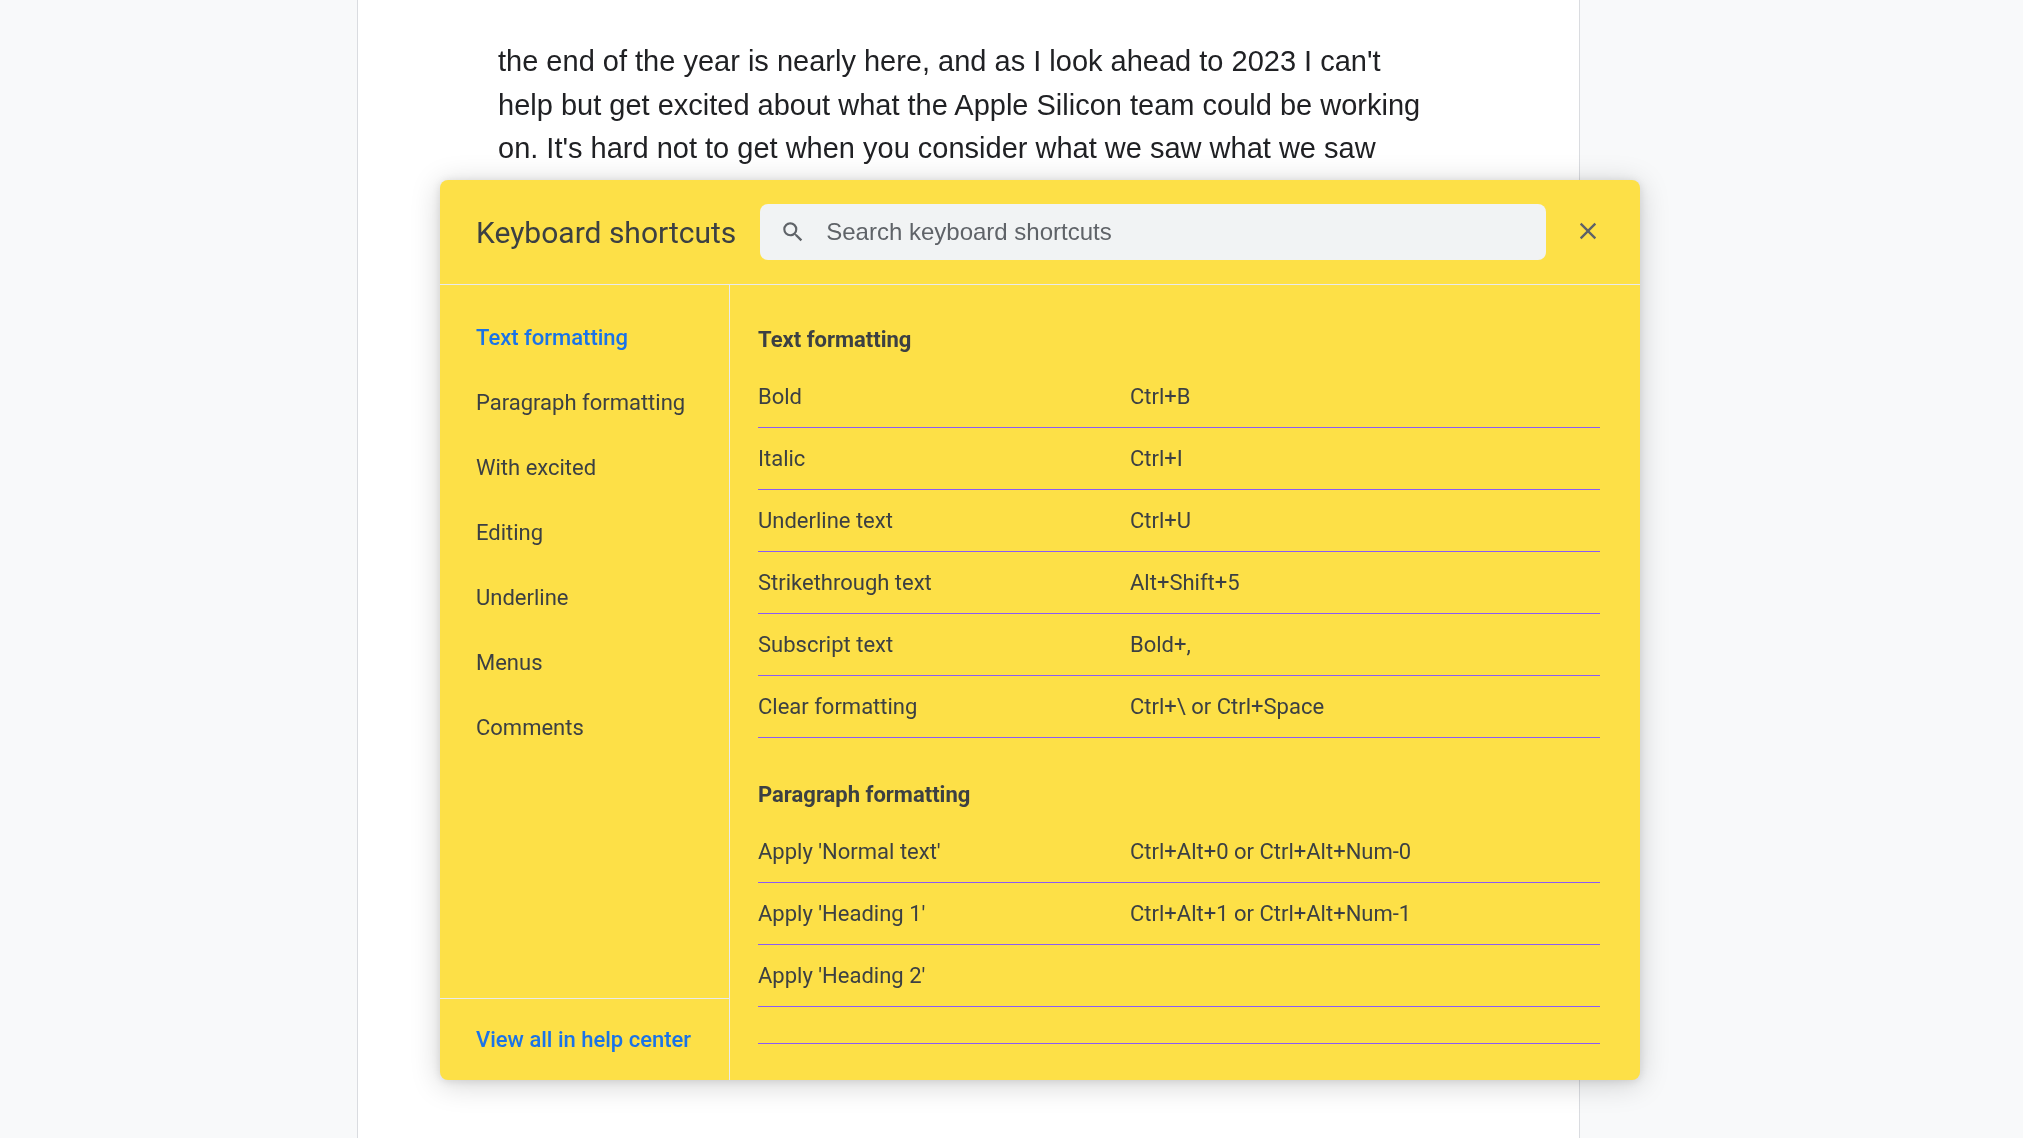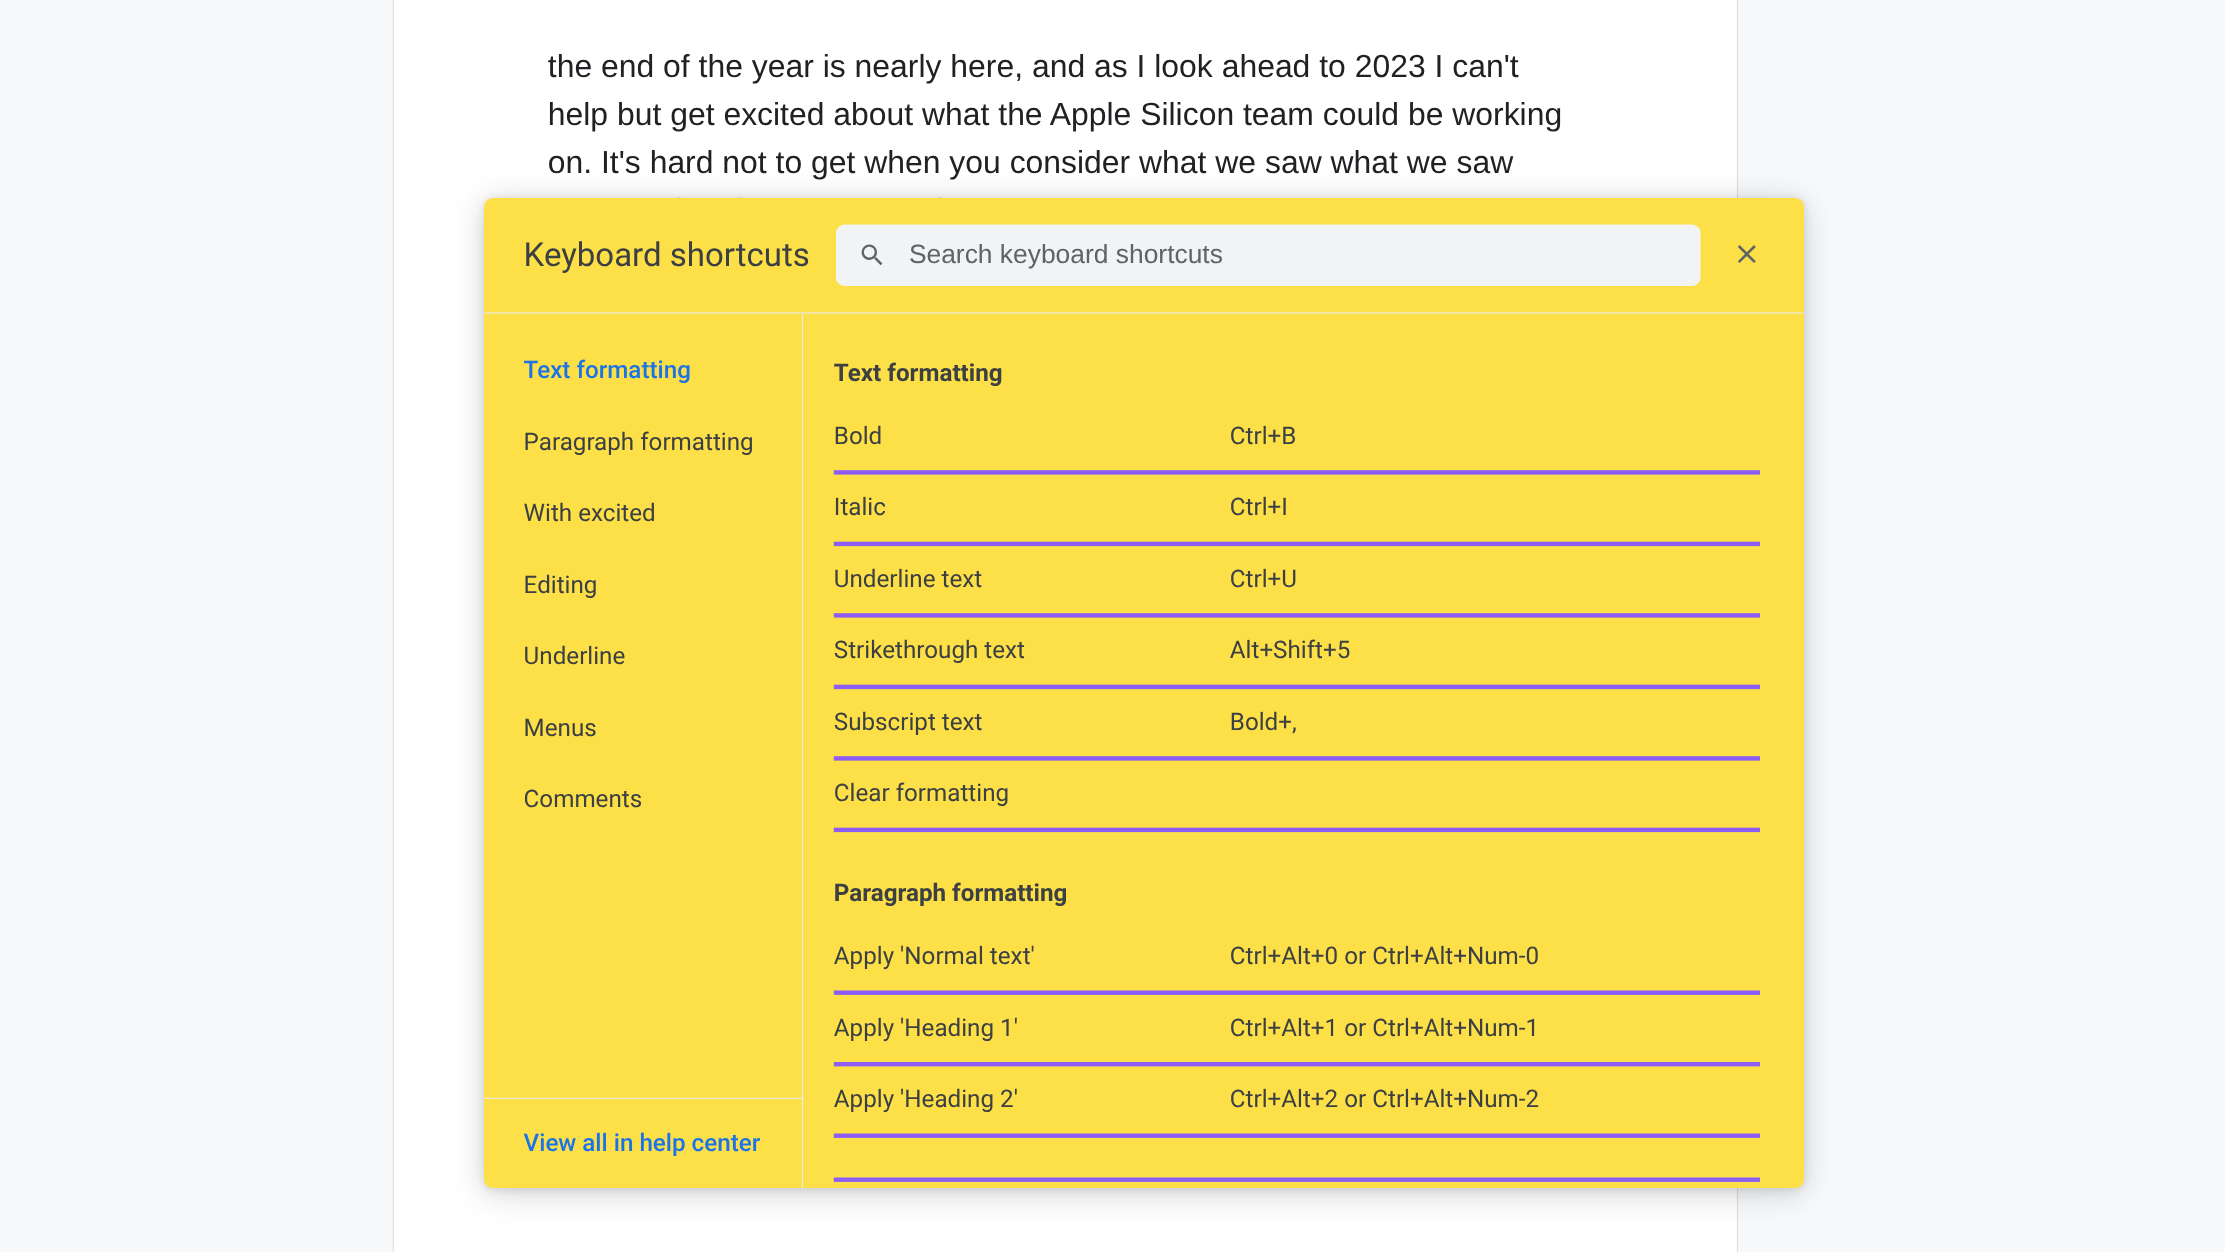--- a/index.html
+++ b/index.html
@@ -150,23 +150,24 @@
     }
     .section-title {
       font-size: 22px;
       font-weight: 700;
       color: #3c4043;
       padding: 14px 0;
     }
     .shortcut-row {
       display: flex;
       padding: 18px 0;
-      border-bottom: 4px solid #8b5cf6;
-      font-size: 22px;
-      color: #3c4043;
+      border-bottom: 1px solid #8b5cf6;
+      font-size: 22px;
+      color: #3c4043;
+      gap: 12px;
     }
     .shortcut-action {
       flex: 0 0 360px;
     }
     .shortcut-key {
       flex: 1;
     }
     .section-gap {
       height: 30px;
     }
@@ -230,31 +231,31 @@
         <div class="shortcut-row">
           <div class="shortcut-action">Strikethrough text</div>
           <div class="shortcut-key">Alt+Shift+5</div>
         </div>
         <div class="shortcut-row">
           <div class="shortcut-action">Subscript text</div>
           <div class="shortcut-key">Bold+,</div>
         </div>
         <div class="shortcut-row">
           <div class="shortcut-action">Clear formatting</div>
+          <div class="shortcut-key">Ctrl+\ or Ctrl+Space</div>
         </div>
         <div class="section-gap"></div>
         <div class="section-title">Paragraph formatting</div>
         <div class="shortcut-row">
           <div class="shortcut-action">Apply 'Normal text'</div>
           <div class="shortcut-key">Ctrl+Alt+0 or Ctrl+Alt+Num-0</div>
         </div>
         <div class="shortcut-row">
           <div class="shortcut-action">Apply 'Heading 1'</div>
           <div class="shortcut-key">Ctrl+Alt+1 or Ctrl+Alt+Num-1</div>
         </div>
         <div class="shortcut-row">
           <div class="shortcut-action">Apply 'Heading 2'</div>
-          <div class="shortcut-key">Ctrl+Alt+2 or Ctrl+Alt+Num-2</div>
         </div>
         <div class="shortcut-row"></div>
       </div>
   </div>
 </div>
 
 </body></html>

